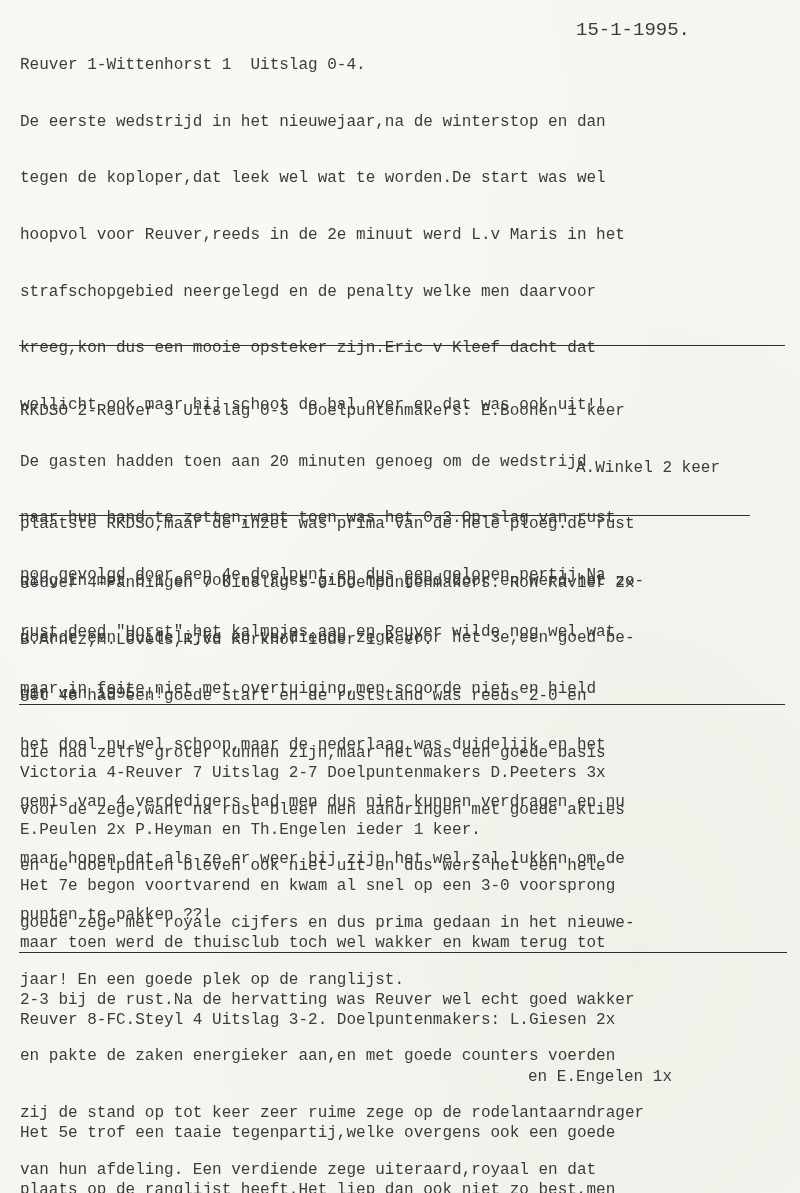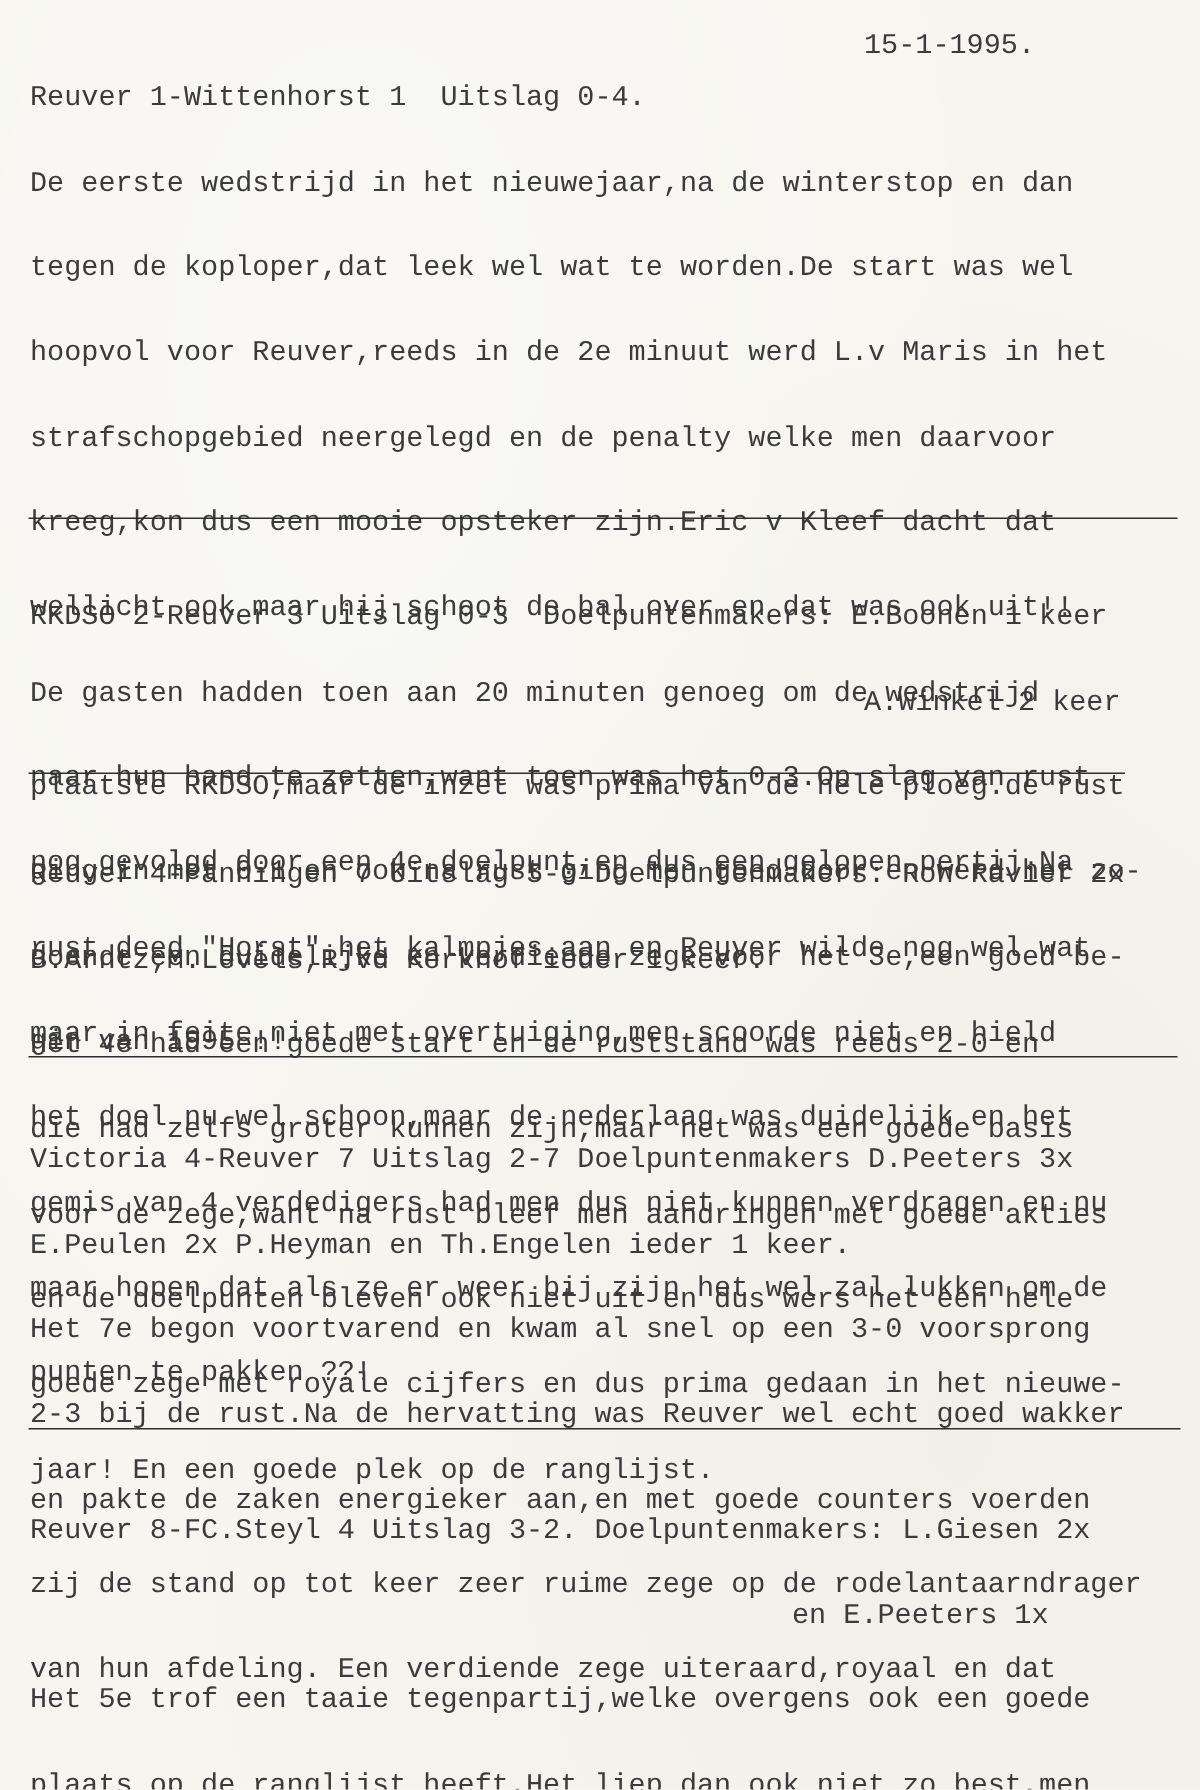--- a/index.html
+++ b/index.html
@@ -31,21 +31,21 @@
       top: 1px;
       font-size: 19px;
       line-height: 19px;
       letter-spacing: -0.0px;
       white-space: pre;
       margin-top: 20px;
     }
     .section {
       position: absolute;
       left: 20px;
-      font-size: 19px;
+      font-size: 16px;
       line-height: 18.9px;
       white-space: pre;
       letter-spacing: 0px;
     }
     .line {
       display: block;
       height: 18.9px;
       white-space: pre;
     }
     .heading-line { display: block; height: 18.9px; white-space: pre; }
@@ -106,34 +106,35 @@
     <span class="line">goede zege met royale cijfers en dus prima gedaan in het nieuwe-</span>
     <span class="line">jaar! En een goede plek op de ranglijst.</span>
   </div>
 
   <div class="separator" style="top:704px; width:766px;"></div>
 
   <div class="section" style="top:726px;">
     <span class="heading-line">Victoria 4-Reuver 7 Uitslag 2-7 Doelpuntenmakers D.Peeters 3x</span>
     <span class="line">E.Peulen 2x P.Heyman en Th.Engelen ieder 1 keer.</span>
     <span class="line">Het 7e begon voortvarend en kwam al snel op een 3-0 voorsprong</span>
+    <span class="line">maar toen werd de thuisclub toch wel wakker en kwam terug tot</span>
     <span class="line">2-3 bij de rust.Na de hervatting was Reuver wel echt goed wakker</span>
     <span class="line">en pakte de zaken energieker aan,en met goede counters voerden</span>
     <span class="line">zij de stand op tot keer zeer ruime zege op de rodelantaarndrager</span>
     <span class="line">van hun afdeling. Een verdiende zege uiteraard,royaal en dat</span>
     
     
     
   </div>
 
   <div class="separator" style="top:952px; width:768px;"></div>
 
   <div class="section" style="top:973px;">
     <span class="heading-line">Reuver 8-FC.Steyl 4 Uitslag 3-2. Doelpuntenmakers: L.Giesen 2x</span>
-    <span class="scorers-cont" style="padding-left:508px;">en E.Peeters 1x</span>
+    <span class="scorers-cont" style="padding-left:508px;">en E.Engelen 1x</span>
     <span class="line">Het 5e trof een taaie tegenpartij,welke overgens ook een goede</span>
     <span class="line">plaats op de ranglijst heeft.Het liep dan ook niet zo best,men</span>
     
     
     
     
     
     
   </div>
 

